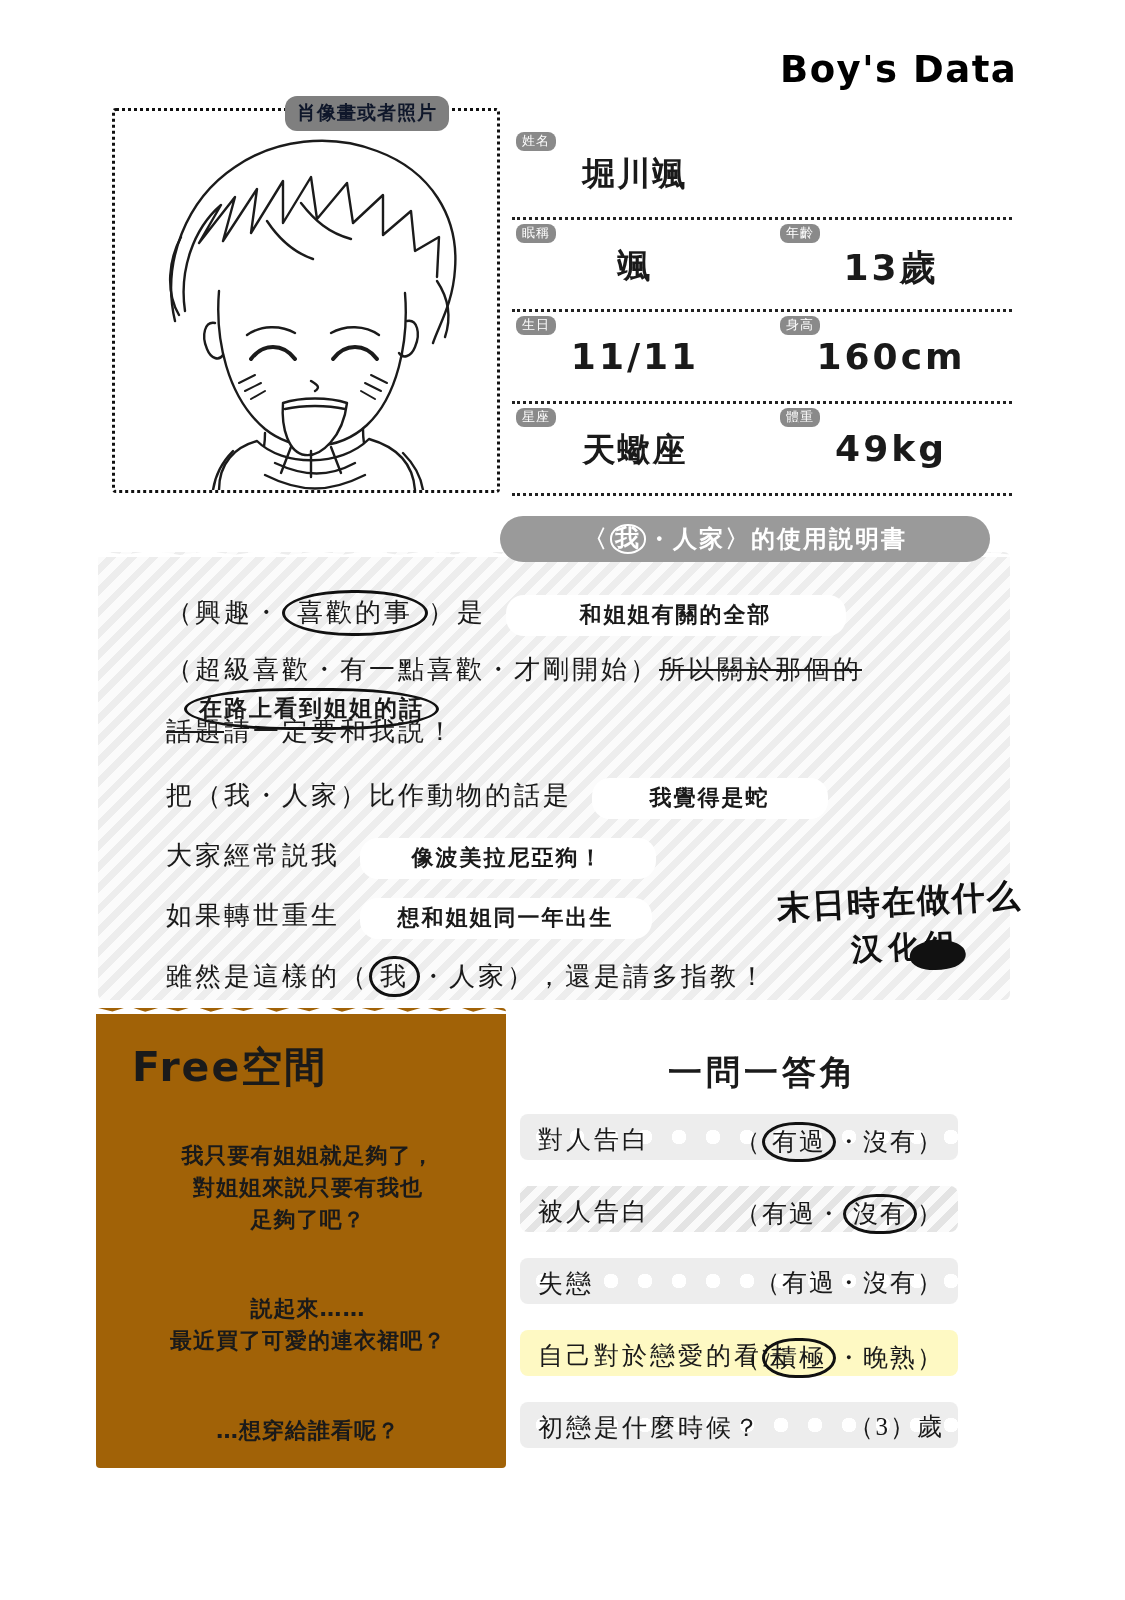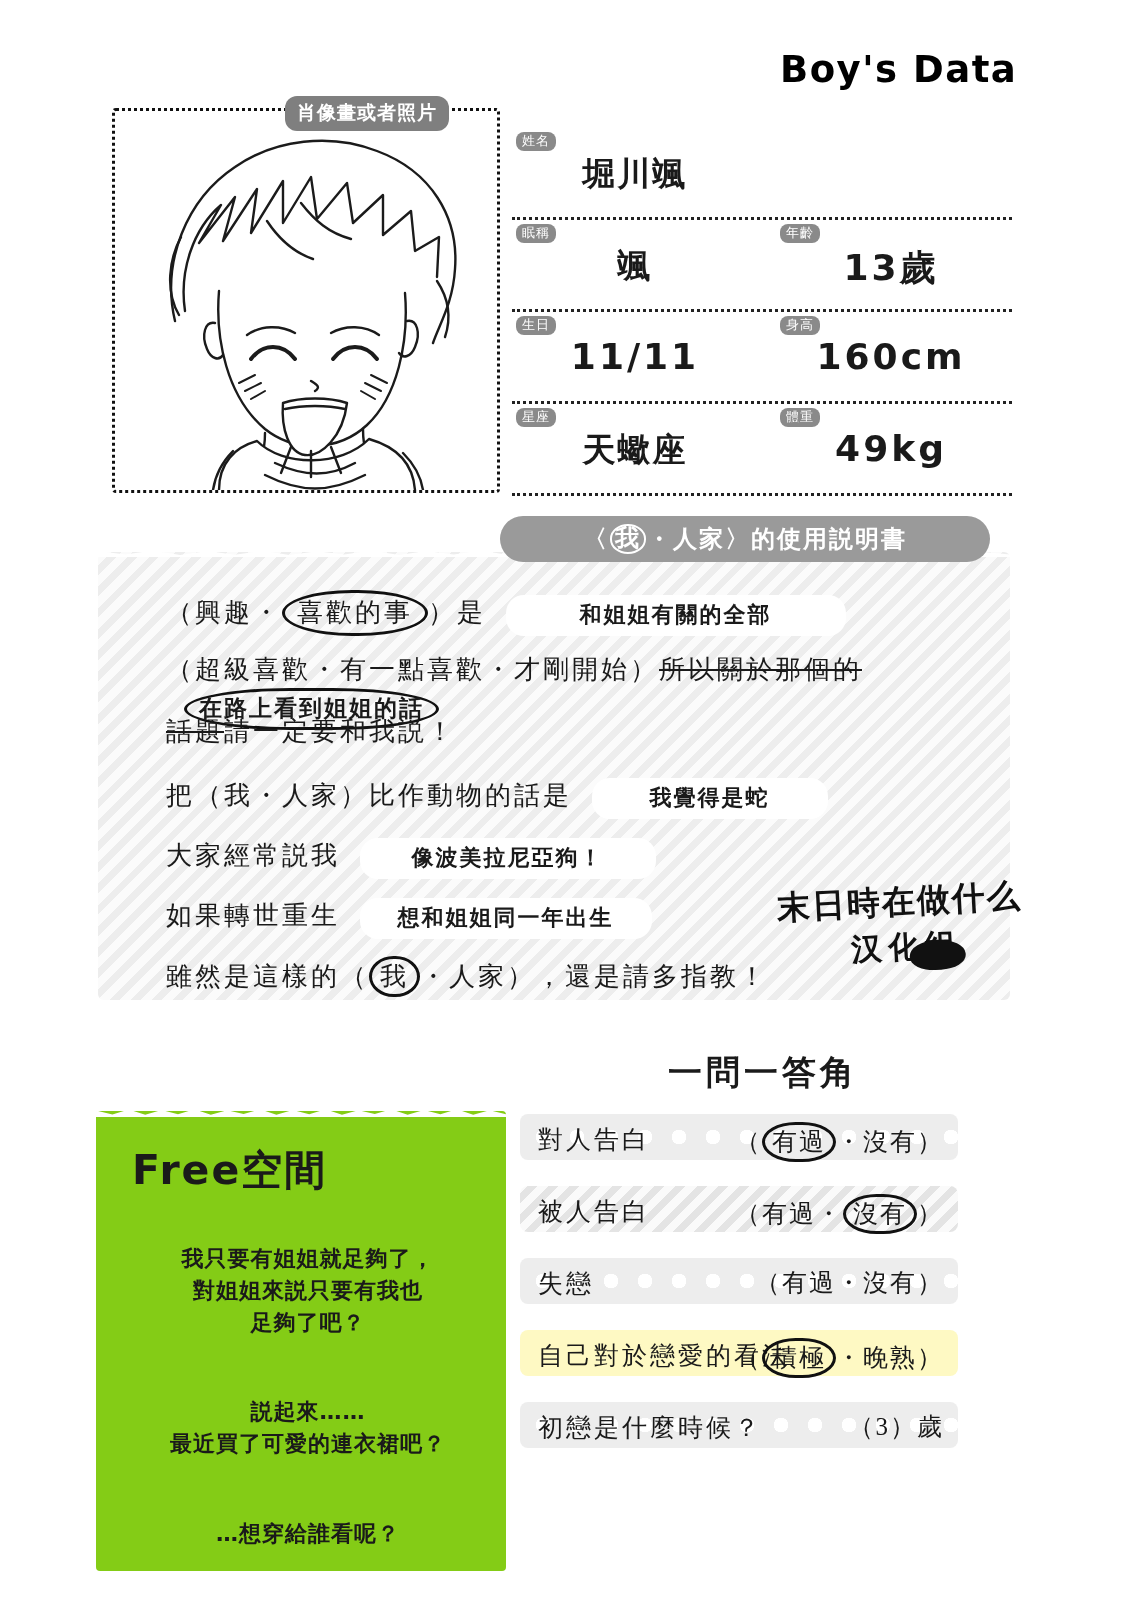--- a/index.html
+++ b/index.html
@@ -34,21 +34,21 @@
     width: 388px;
     height: 385px;
     border: 3px dotted #111;
     border-radius: 4px;
   }
   .portrait-label {
     position: absolute;
     left: 285px;
     top: 96px;
     background: #7f7f7f;
-    color: #ffffff;
+    color: #0f172a;
     font-family: "DejaVu Sans", sans-serif;
     font-weight: bold;
     font-size: 19px;
     padding: 4px 12px 5px 12px;
     border-radius: 12px;
     letter-spacing: 1px;
     z-index: 5;
   }
   .portrait-art { position: absolute; inset: 0; overflow: hidden; }
   .portrait-art svg { position: absolute; left: 0; top: 0; }
@@ -197,24 +197,24 @@
     left: 130px; top: 62px;
     width: 56px; height: 30px;
     background: #111;
     border-radius: 50% 50% 45% 45%;
   }
 
   
   .free-panel {
     position: absolute;
     left: 96px;
-    top: 1111px;
+    top: 1008px;
     width: 410px;
     height: 460px;
-    background: #84cc16;
+    background: #a16207;
     border-radius: 4px;
   }
   .free-panel::before {
     content: "";
     position: absolute; left: 0; right: 0; top: -6px; height: 12px;
     background: #fff;
     clip-path: polygon(0% 100%, 0% 45%, 4% 80%, 8% 38%, 12% 82%, 16% 42%, 20% 78%, 24% 36%, 28% 82%, 32% 44%, 36% 76%, 40% 36%, 44% 82%, 48% 42%, 52% 78%, 56% 36%, 60% 82%, 64% 44%, 68% 76%, 72% 36%, 76% 82%, 80% 42%, 84% 78%, 88% 36%, 92% 82%, 96% 44%, 100% 78%, 100% 100%);
   }
   .free-title {
     position: absolute;

